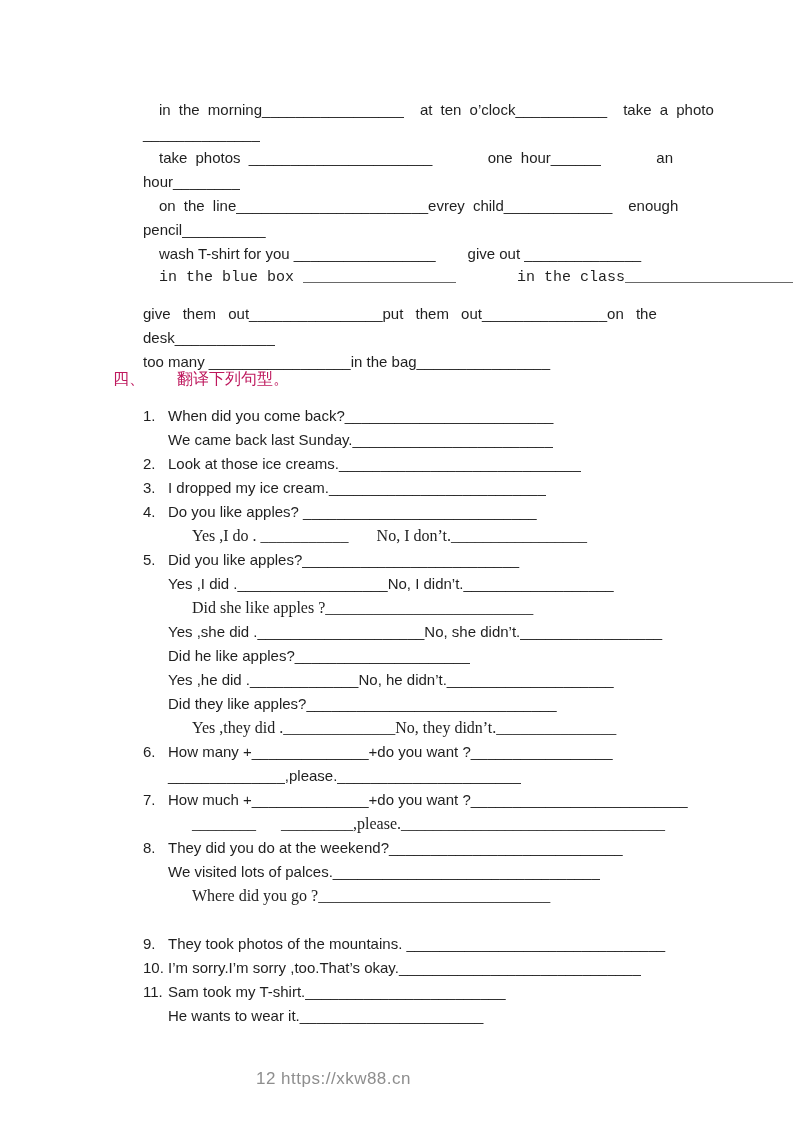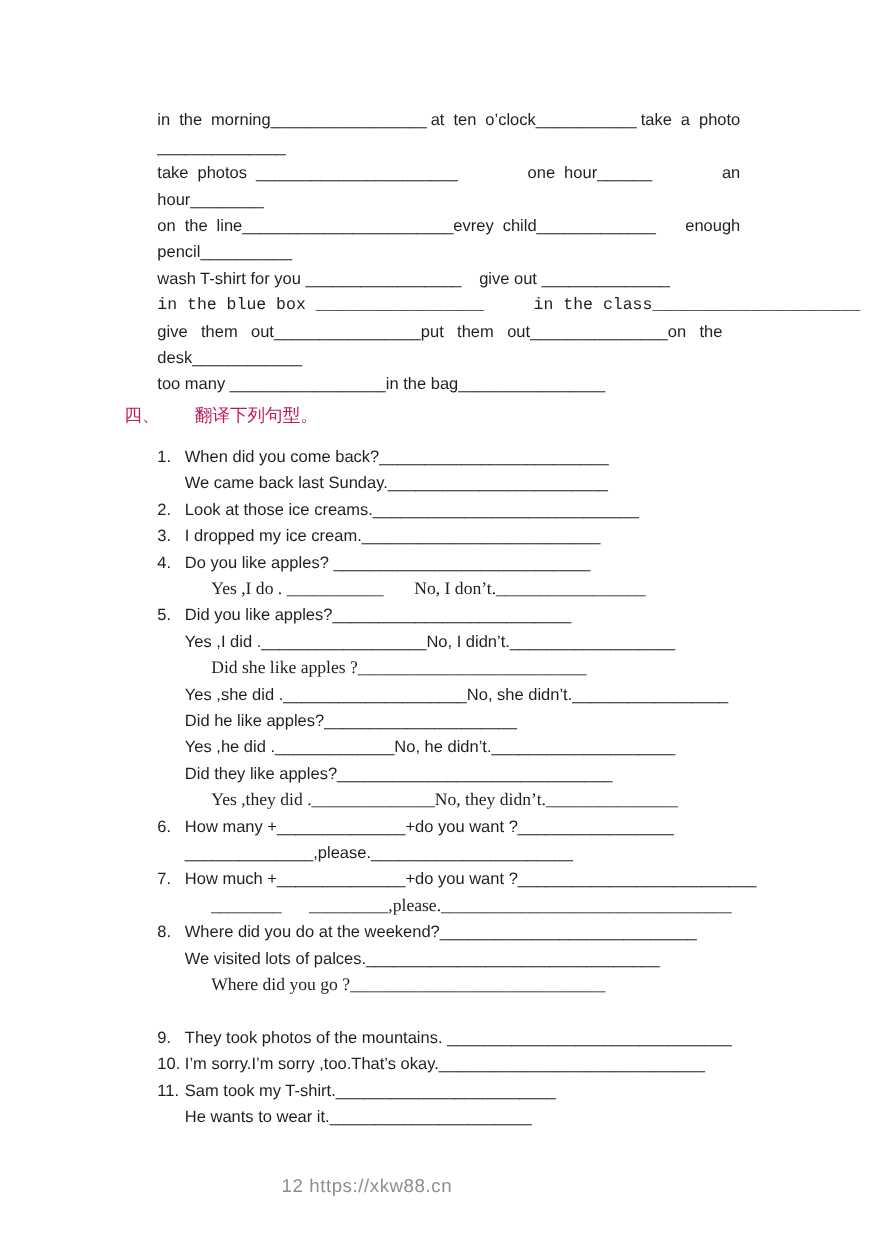--- a/index.html
+++ b/index.html
@@ -7,22 +7,22 @@
     width:793px;height:1122px;background:#ffffff;
     font-family:"Liberation Sans",sans-serif;
     font-size:15px;color:#1f1f1f;overflow:hidden;
   }
   .page{position:relative;width:793px;height:1122px;background:#fff;}
   
   .phrase-block{position:absolute;left:143px;top:98px;width:530px;}
   .line{height:24px;line-height:24px;white-space:nowrap;}
   .line.justify{display:flex;justify-content:space-between;word-spacing:4px;}
   .line.gap{display:flex;}
-  .line.spread{word-spacing:8px;}
-  .line span{white-space:nowrap;}
+  .line.spread{word-spacing:8px;margin-top:12px;}
+  .line span{white-space:nowrap;margin-left:16px;}
   
   .section-heading{position:absolute;left:113px;top:366px;height:26px;line-height:26px;font-size:16px;color:#be185d;}
   .section-number{margin-right:32px;}
   
   .items{position:absolute;left:143px;top:404px;width:540px;}
   .item-line{display:flex;height:24px;line-height:24px;white-space:nowrap;}
   .num{width:25px;flex:none;}
   .txt{white-space:nowrap;}
   .txt.gap{display:flex;}
   .serif{font-family:"Liberation Serif","DejaVu Serif",serif;font-size:16px;margin-left:24px;}
@@ -143,21 +143,21 @@
       </div>
       <div class="item-line">
         <span class="num"></span>
         <span class="txt serif gap" style="column-gap: 25px;">
           <span>________</span>
           <span>_________,please._________________________________</span>
         </span>
       </div>
       <div class="item-line">
         <span class="num">8.</span>
-        <span class="txt">Where did you do at the weekend?____________________________</span>
+        <span class="txt">They did you do at the weekend?____________________________</span>
       </div>
       <div class="item-line">
         <span class="num"></span>
         <span class="txt">We visited lots of palces.________________________________</span>
       </div>
       <div class="item-line">
         <span class="num"></span>
         <span class="txt serif">Where did you go ?_____________________________</span>
       </div>
       <div class="item-line">

